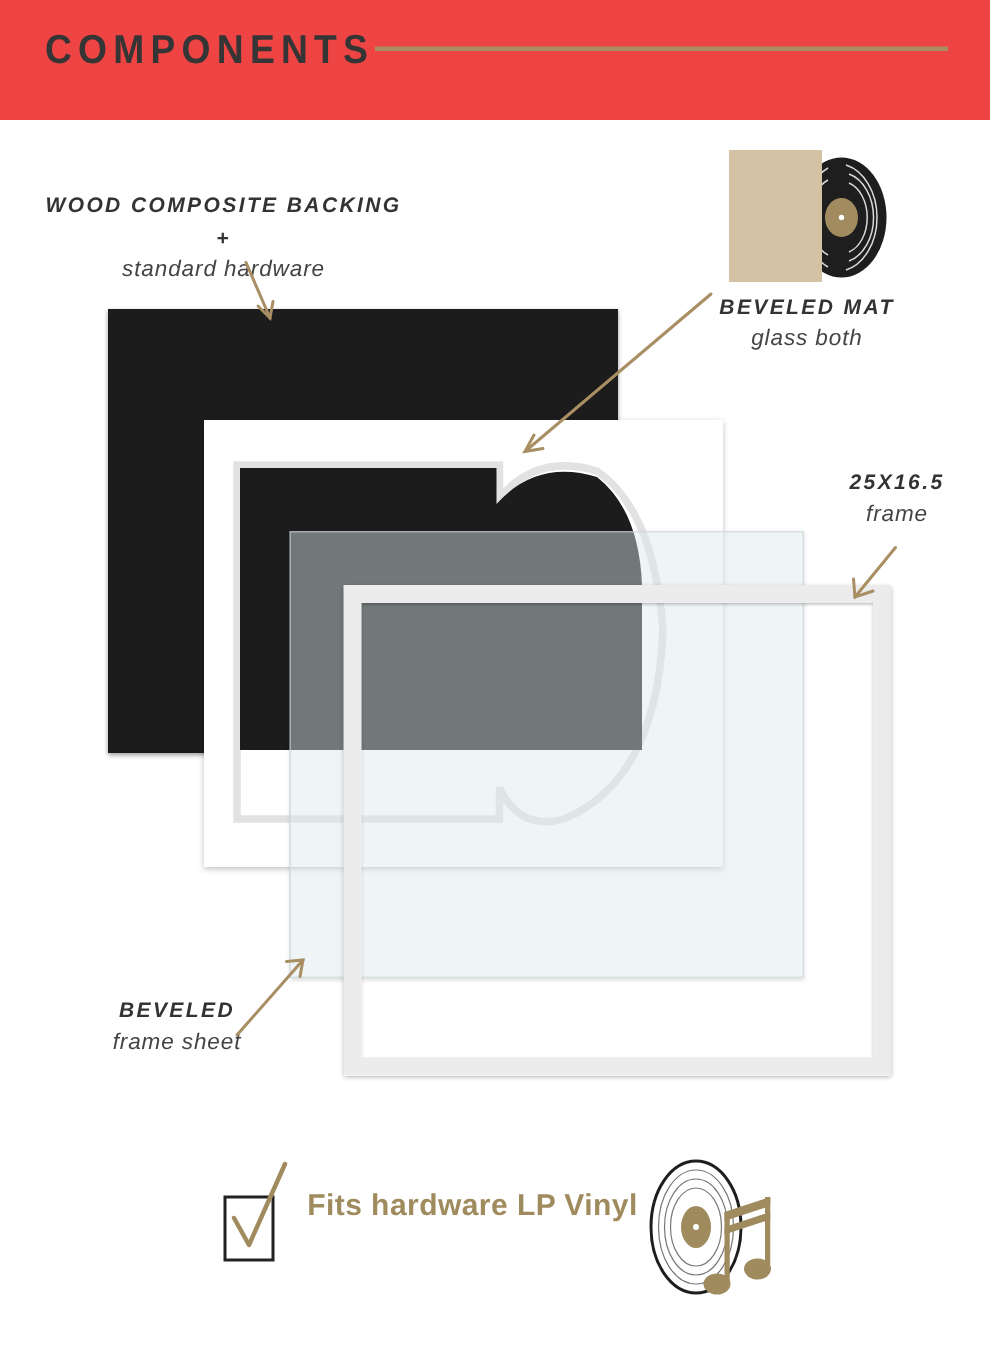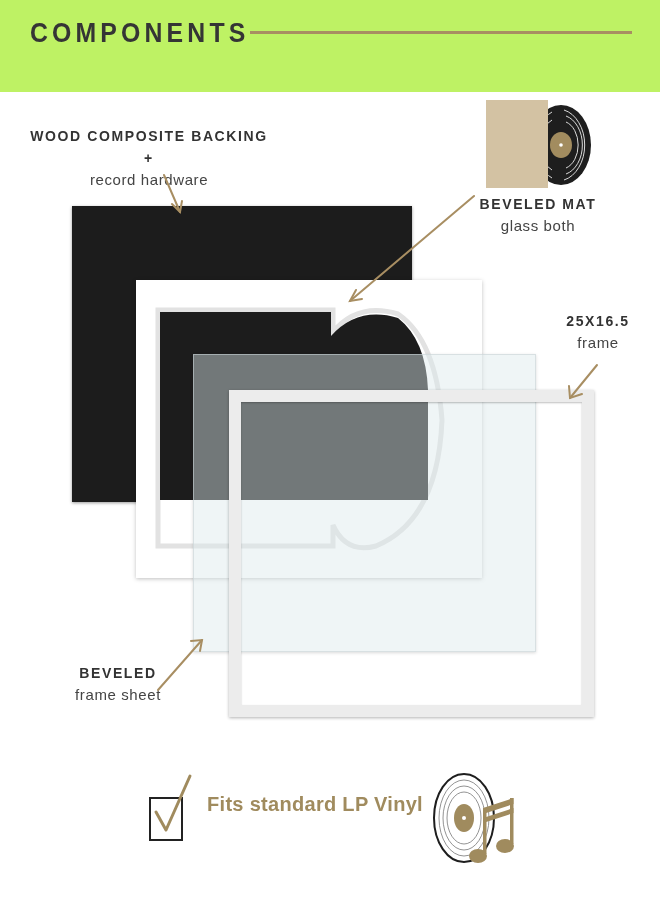--- a/index.html
+++ b/index.html
@@ -1,23 +1,23 @@
 <!DOCTYPE html>
 <html><head>
 <meta charset="utf-8">
 <style>
   * { box-sizing: border-box; margin: 0; padding: 0; }
   html, body { width: 660px; height: 900px; background: #ffffff; overflow: hidden; }
   body { position: relative; font-family: "Liberation Sans", "DejaVu Sans", sans-serif; color: #3a3a3a; }
 
-  .header { position: absolute; left: 0; top: 0; width: 660px; height: 92px; background: #bef264; }
+  .header { position: absolute; left: 0; top: 0; width: 660px; height: 80px; background: #ef4444; }
   .header-title { position: absolute; left: 30px; top: 18px; font-size: 27px; font-weight: bold; letter-spacing: 4.5px; color: #353535; transform: scaleX(0.92); transform-origin: left center; }
   .header-rule { position: absolute; left: 250px; top: 31px; width: 382px; height: 3px; background: #a88e62; }
 
-  .label { position: absolute; text-align: center; line-height: 22px; }
+  .label { position: absolute; text-align: center; line-height: 22px; font-style: italic; }
   .label .bold { font-weight: bold; font-size: 14px; letter-spacing: 1.6px; color: #333; display: block; }
   .label .light { font-size: 15px; color: #444; letter-spacing: 0.6px; display: block; }
 
   
   .layer { position: absolute; }
   .backing { left: 72px; top: 206px; width: 340px; height: 296px; background: #1c1c1c; box-shadow: 0 1px 3px rgba(0,0,0,0.4); }
   .mat { left: 136px; top: 280px; width: 346px; height: 298px; background: #ffffff; box-shadow: 0 1px 4px rgba(0,0,0,0.25); }
   .glass { left: 193px; top: 354px; width: 343px; height: 298px; background: rgba(220,232,236,0.45); box-shadow: 0 1px 3px rgba(0,0,0,0.15); border: 1px solid rgba(200,210,214,0.6); }
   .frame { left: 229px; top: 390px; width: 365px; height: 327px; border: 12px solid #ececec; box-shadow: 0 1px 3px rgba(0,0,0,0.3), inset 0 1px 2px rgba(0,0,0,0.25); background: transparent; }
 
@@ -28,21 +28,21 @@
 </head>
 <body>
 
 <div class="header">
   <div class="header-title">COMPONENTS</div>
   <div class="header-rule"></div>
 </div>
 
 <div class="label" style="left:24px; top:125px; width:250px;">
   <span class="bold">WOOD COMPOSITE BACKING +</span>
-  <span class="light">record hardware</span>
+  <span class="light">standard hardware</span>
 </div>
 
 <div class="label" style="left:478px; top:193px; width:120px;">
   <span class="bold">BEVELED MAT</span>
   <span class="light">glass both</span>
 </div>
 
 <div class="label" style="left:558px; top:310px; width:80px;">
   <span class="bold">25X16.5</span>
   <span class="light">frame</span>
@@ -96,21 +96,21 @@
     <path d="M191 641 L202 640 L200 651"></path>
   </g>
 </svg>
 
 <svg class="svg-layer" style="left:146px; top:774px;" width="50" height="72" viewBox="0 0 50 72">
   <rect x="4" y="24" width="32" height="42" fill="none" stroke="#222" stroke-width="2"></rect>
   <path d="M10 38 L20 56 L44 2" fill="none" stroke="#a08b5e" stroke-width="3" stroke-linecap="round" stroke-linejoin="round"></path>
 </svg>
 
 <div class="fits-text">
-  <div>Fits standard LP Vinyl</div>
+  <div>Fits hardware LP Vinyl</div>
 </div>
 
 <svg class="svg-layer" style="left:428px; top:766px;" width="90" height="102" viewBox="0 0 90 102">
   <ellipse cx="36" cy="52" rx="30" ry="44" fill="#ffffff" stroke="#1e1e1e" stroke-width="2"></ellipse>
   <g fill="none" stroke="#777" stroke-width="0.8">
     <ellipse cx="36" cy="52" rx="25" ry="38"></ellipse>
     <ellipse cx="36" cy="52" rx="21" ry="32"></ellipse>
     <ellipse cx="36" cy="52" rx="17" ry="26"></ellipse>
   </g>
   <ellipse cx="36" cy="52" rx="10" ry="14" fill="#a08b5e"></ellipse>

